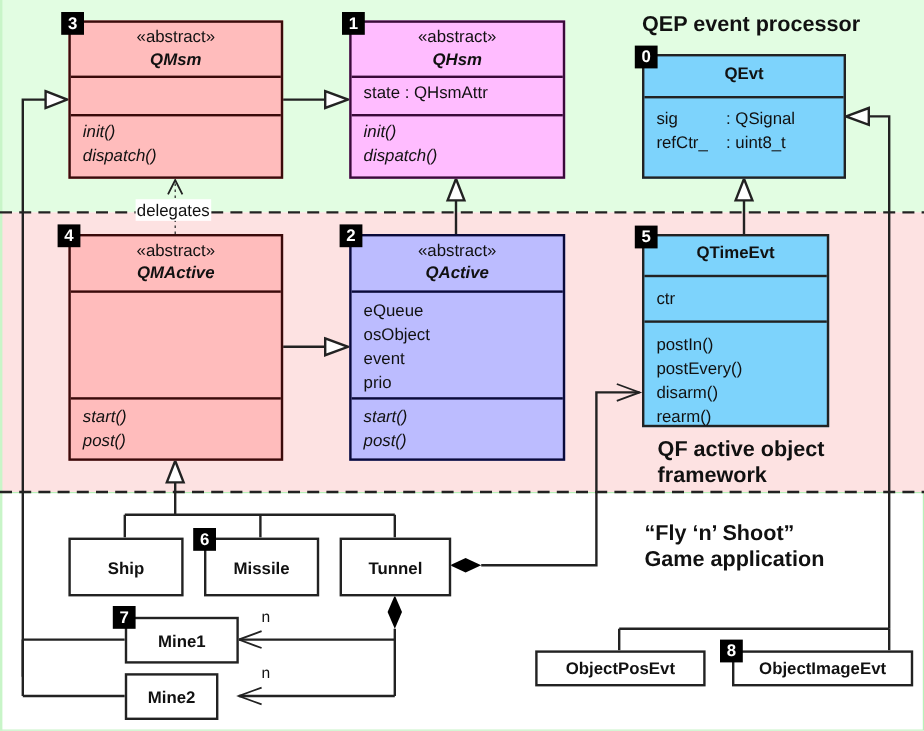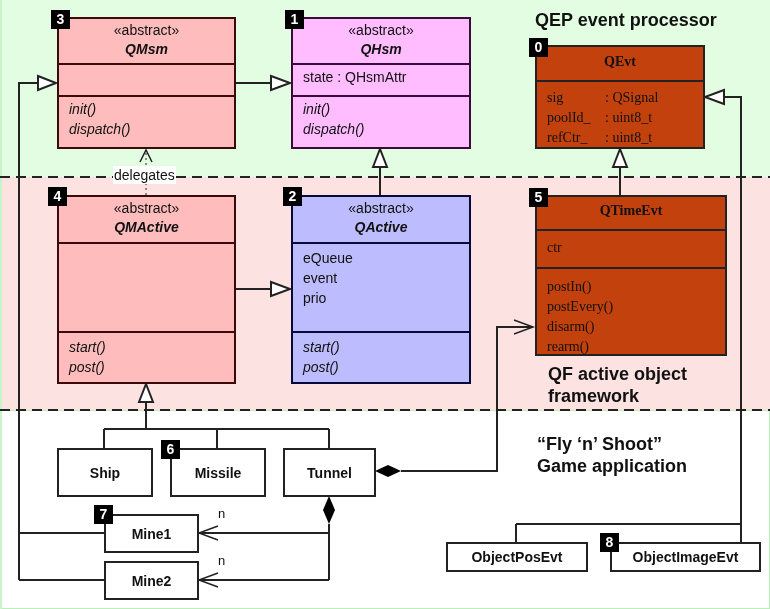--- a/index.html
+++ b/index.html
@@ -15,21 +15,21 @@
   .cls .hdr .st { font-size:14px; }
   .cls .hdr .nm { font-weight:bold; font-style:italic; }
   .cls .hdr .nm.plain { font-style:normal; }
   .cls .ops { font-style:italic; }
   .pink { background:#ffbcbc; border-color:#3a0a0a; }
   .pink .sec { border-color:#3a0a0a; }
   .mag { background:#ffbcff; border-color:#3a0a3a; }
   .mag .sec { border-color:#3a0a3a; }
   .blue { background:#bcbcff; border-color:#0a0a3a; }
   .blue .sec { border-color:#0a0a3a; }
-  .white { background:#c2410c;font-family:Liberation Serif, serif; }
+  .white { background:#7dd3fc; }
   .simple { position:absolute; box-sizing:border-box; border:2px solid #222; background:#fff; font-weight:bold; font-size:14px; display:flex; align-items:center; justify-content:center; color:#111; }
   .badge { position:absolute; width:19px; height:19px; background:#000; color:#fff; font-weight:bold; font-size:14px; line-height:19px; text-align:center; }
   .label { position:absolute; font-weight:bold; font-size:18px; line-height:22px; color:#111; }
   .delegates { position:absolute; left:113px; top:166px; background:#fff; font-size:14px; line-height:18px; padding:0 1px; color:#111; }
   .mult { position:absolute; font-size:13px; color:#111; }
   svg.lines { position:absolute; left:0; top:0; }
   .attrcol { display:inline-block; width:58px; }
 </style>
 </head>
 <body>
@@ -143,21 +143,20 @@
   </div>
 </div>
 <div class="badge" style="left:285px; top:10px;">1</div>
 
 <div class="cls white" style="left:535px; top:45px; width:170px; height:104px;">
   <div class="hdr" style="height:28px; padding-top:5px;">
     <div class="nm plain">QEvt</div>
   </div>
   <div class="sec" style="height:72px; padding-top:6px;">
     <div><span class="attrcol">sig</span><span>: QSignal</span></div>
-    <div><span class="attrcol">poolId_</span><span>: uint8_t</span></div>
     <div><span class="attrcol">refCtr_</span><span>: uint8_t</span></div>
   </div>
 </div>
 <div class="badge" style="left:529px; top:38px;">0</div>
 
 <div class="delegates">delegates</div>
 
 <div class="cls pink" style="left:57px; top:195px; width:179px; height:189px;">
   <div class="hdr" style="height:43px;">
     <div class="st">«abstract»</div>
@@ -171,31 +170,32 @@
 </div>
 <div class="badge" style="left:48px; top:187px;">4</div>
 
 <div class="cls blue" style="left:291px; top:195px; width:180px; height:189px;">
   <div class="hdr" style="height:43px;">
     <div class="st">«abstract»</div>
     <div class="nm">QActive</div>
   </div>
   <div class="sec" style="height:89px; padding-top:4px;">
     <div>eQueue</div>
+    <div>osObject</div>
     <div>event</div>
     <div>prio</div>
   </div>
   <div class="sec ops" style="height:55px; padding-top:4px;">
     <div>start()</div>
     <div>post()</div>
   </div>
 </div>
 <div class="badge" style="left:283px; top:187px;">2</div>
 
-<div class="cls white" style="left:535px; top:195px; width:192px; height:161px;">
+<div class="cls white" style="left:535px; top:195px; width:156px; height:161px;">
   <div class="hdr" style="height:28px; padding-top:4px;">
     <div class="nm plain">QTimeEvt</div>
   </div>
   <div class="sec" style="height:38px; padding-top:7px;">
     <div>ctr</div>
   </div>
   <div class="sec" style="height:91px; padding-top:8px;">
     <div>postIn()</div>
     <div>postEvery()</div>
     <div>disarm()</div>
@@ -212,21 +212,21 @@
   </div>
 <div class="badge" style="left:161px; top:440px;">6</div>
 <div class="simple" style="left:283px; top:448px; width:93px; height:49px;">
     <span>Tunnel</span>
   </div>
 
 <div class="simple" style="left:104px; top:514px; width:95px; height:39px;">
     <span>Mine1</span>
   </div>
 <div class="badge" style="left:94px; top:505px;">7</div>
-<div class="simple" style="left:104px; top:561px; width:95px; height:39px;text-align:center;">
+<div class="simple" style="left:104px; top:561px; width:78px; height:39px;text-align:center;">
     <span>Mine2</span>
   </div>
 
 <div class="mult" style="left:218px; top:506px;">n</div>
 <div class="mult" style="left:218px; top:553px;">n</div>
 
 <div class="simple" style="left:446px; top:542px; width:142px; height:30px;text-align:right;">
     <span>ObjectPosEvt</span>
   </div>
 <div class="simple" style="left:610px; top:542px; width:151px; height:30px;">

